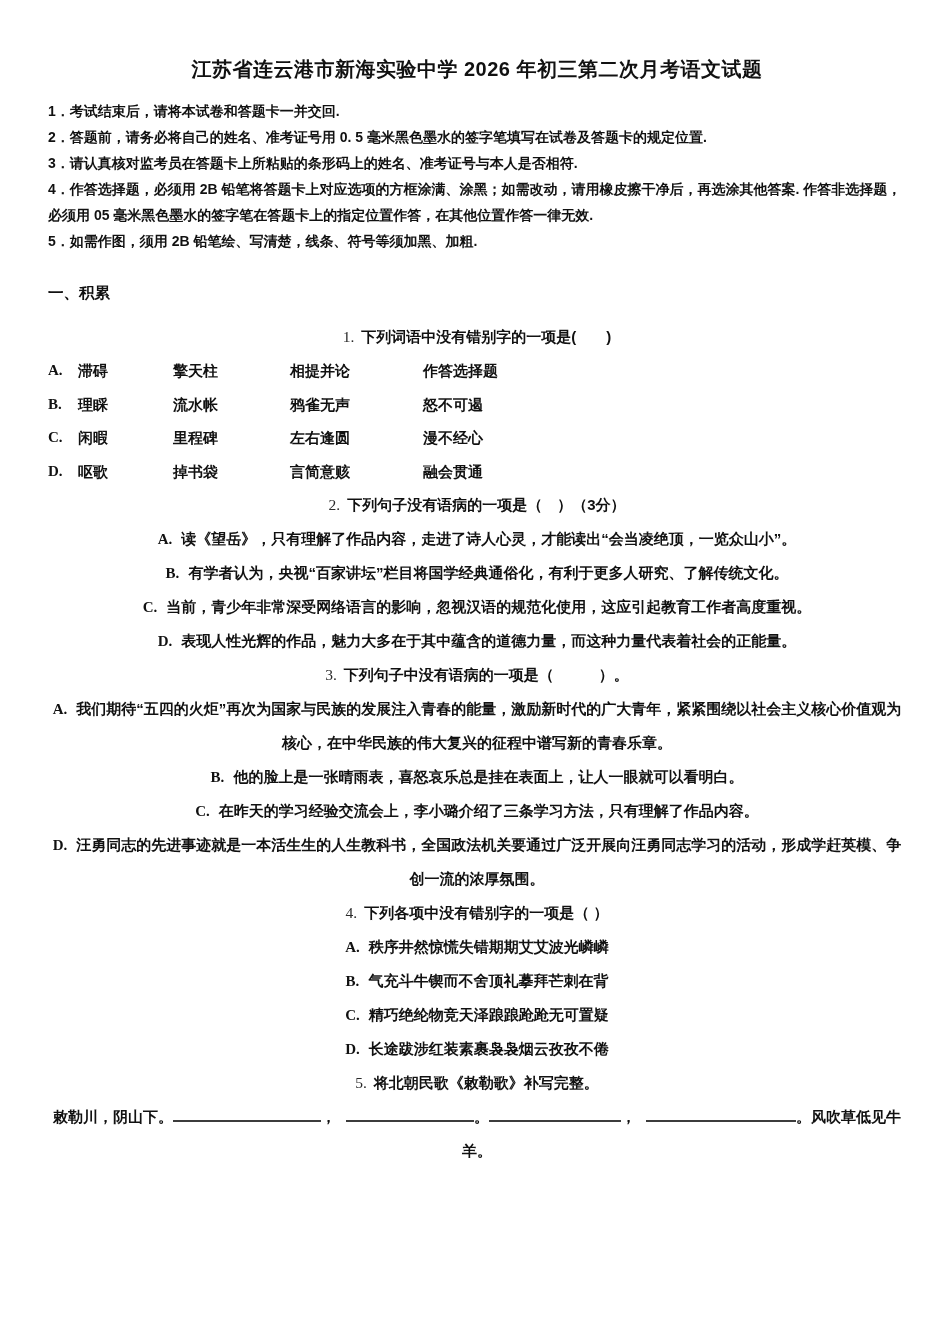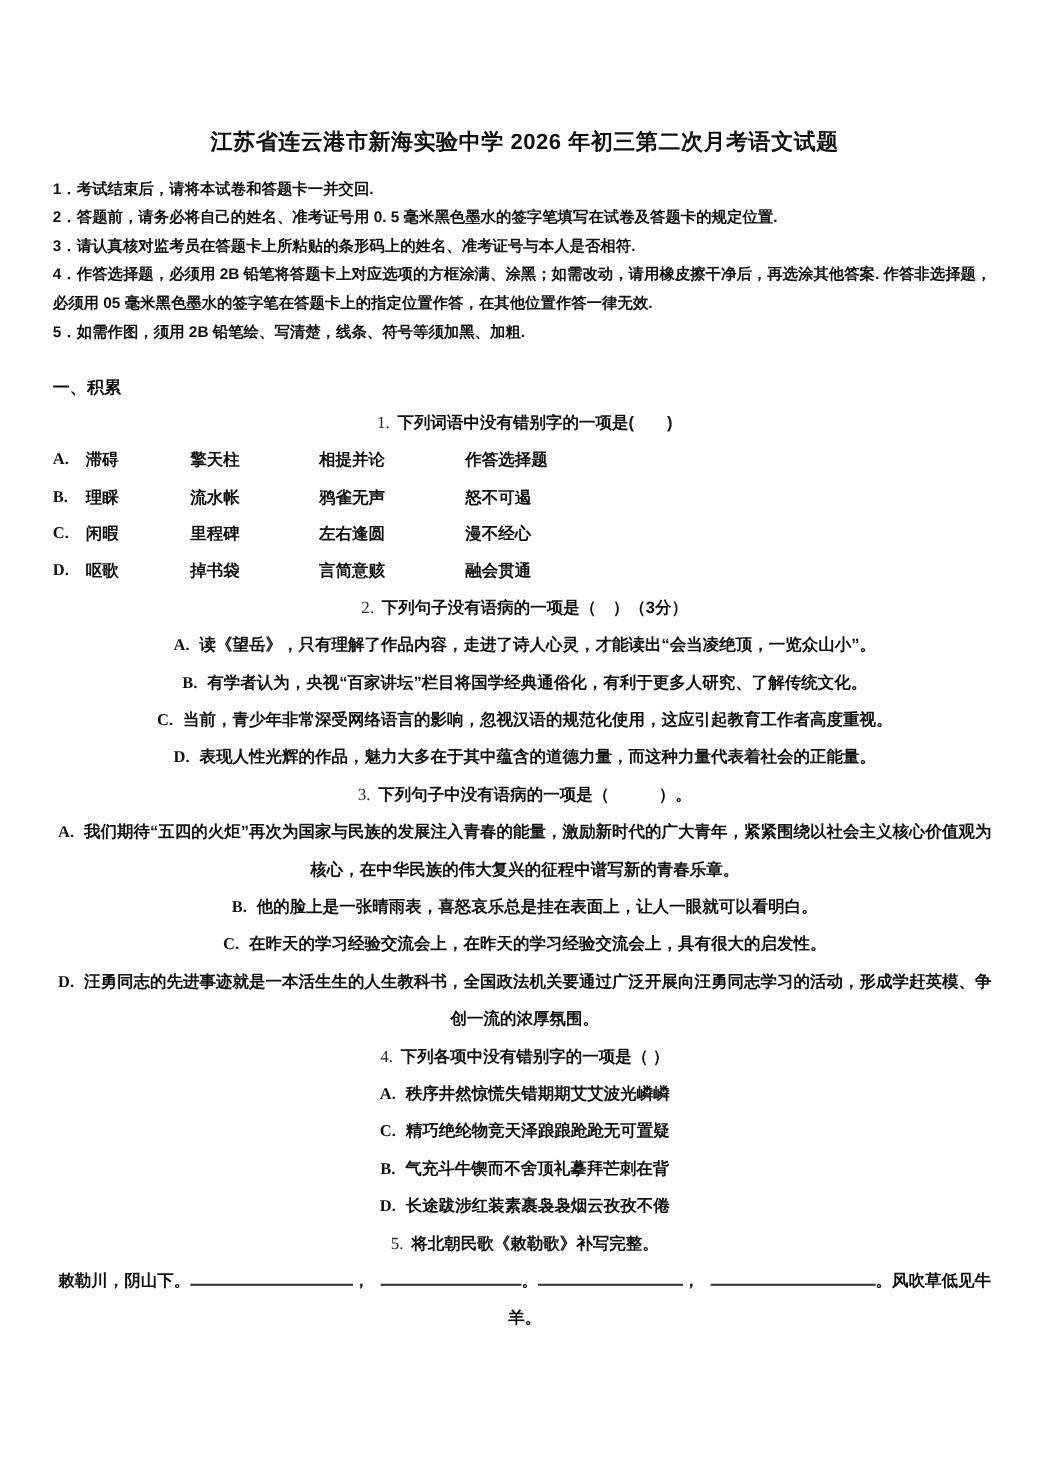--- a/index.html
+++ b/index.html
@@ -8,41 +8,41 @@
     width: 950px;
     height: 1344px;
     background: #ffffff;
     color: #111;
     font-family: "Liberation Sans", sans-serif;
     overflow: hidden;
   }
   .page {
     width: 950px;
     height: 1344px;
-    padding: 114px 44px 0 48px;
+    padding: 54px 44px 0 48px;
   }
   .doc-title {
     font-size: 20px;
     font-weight: 800;
     text-align: center;
     line-height: 30px;
     margin: 0 0 14px 0;
     letter-spacing: 0.5px;
   }
   .notice {
     font-size: 14px;
     line-height: 26px;
     font-weight: 700;
   }
   .notice p { margin: 0; }
   .section-heading {
     font-size: 15.5px;
     font-weight: 800;
     line-height: 30px;
-    margin: 24px 0 0 0;
+    margin: 24px 0 12px 0;
   }
   .qa {
     font-size: 15px;
     line-height: 34px;
     font-weight: 700;
   }
   .qa p { margin: 0; text-align: center; }
   .qnum {
     font-family: "Liberation Serif", serif;
     font-weight: 400;
@@ -131,29 +131,29 @@
       <p><span class="olabel">A.</span><span>读《望岳》，只有理解了作品内容，走进了诗人心灵，才能读出“会当凌绝顶，一览众山小”。</span></p>
       <p><span class="olabel">B.</span><span>有学者认为，央视“百家讲坛”栏目将国学经典通俗化，有利于更多人研究、了解传统文化。</span></p>
       <p><span class="olabel">C.</span><span>当前，青少年非常深受网络语言的影响，忽视汉语的规范化使用，这应引起教育工作者高度重视。</span></p>
       <p><span class="olabel">D.</span><span>表现人性光辉的作品，魅力大多在于其中蕴含的道德力量，而这种力量代表着社会的正能量。</span></p>
     </div>
 
     <div>
       <p><span class="qnum">3.</span><span>下列句子中没有语病的一项是（　　　）。</span></p>
       <p><span class="olabel">A.</span><span>我们期待“五四的火炬”再次为国家与民族的发展注入青春的能量，激励新时代的广大青年，紧紧围绕以社会主义核心价值观为核心，在中华民族的伟大复兴的征程中谱写新的青春乐章。</span></p>
       <p><span class="olabel">B.</span><span>他的脸上是一张晴雨表，喜怒哀乐总是挂在表面上，让人一眼就可以看明白。</span></p>
-      <p><span class="olabel">C.</span><span>在昨天的学习经验交流会上，在昨天的学习经验交流会上，具有很大的启发性。</span></p>
+      <p><span class="olabel">C.</span><span>在昨天的学习经验交流会上，李小璐介绍了三条学习方法，只有理解了作品内容。</span></p>
       <p><span class="olabel">D.</span><span>汪勇同志的先进事迹就是一本活生生的人生教科书，全国政法机关要通过广泛开展向汪勇同志学习的活动，形成学赶英模、争创一流的浓厚氛围。</span></p>
     </div>
 
     <div>
       <p><span class="qnum">4.</span><span>下列各项中没有错别字的一项是（ ）</span></p>
       <p><span class="olabel">A.</span><span>秩序井然惊慌失错期期艾艾波光嶙嶙</span></p>
+      <p><span class="olabel">B.</span><span>气充斗牛锲而不舍顶礼摹拜芒刺在背</span></p>
       <p><span class="olabel">C.</span><span>精巧绝纶物竞天泽踉踉跄跄无可置疑</span></p>
-      <p><span class="olabel">B.</span><span>气充斗牛锲而不舍顶礼摹拜芒刺在背</span></p>
       <p><span class="olabel">D.</span><span>长途跋涉红装素裹袅袅烟云孜孜不倦</span></p>
     </div>
 
     <div>
       <p><span class="qnum">5.</span><span>将北朝民歌《敕勒歌》补写完整。</span></p>
       <p><span>敕勒川，阴山下。</span><span class="blank b1"></span><span>，</span><span class="blank b2"></span><span>。</span><span class="blank b3"></span><span>，</span><span class="blank b4"></span><span>。</span><span>风吹草低见牛羊。</span></p>
     </div>
 
   </div>
 </div>

